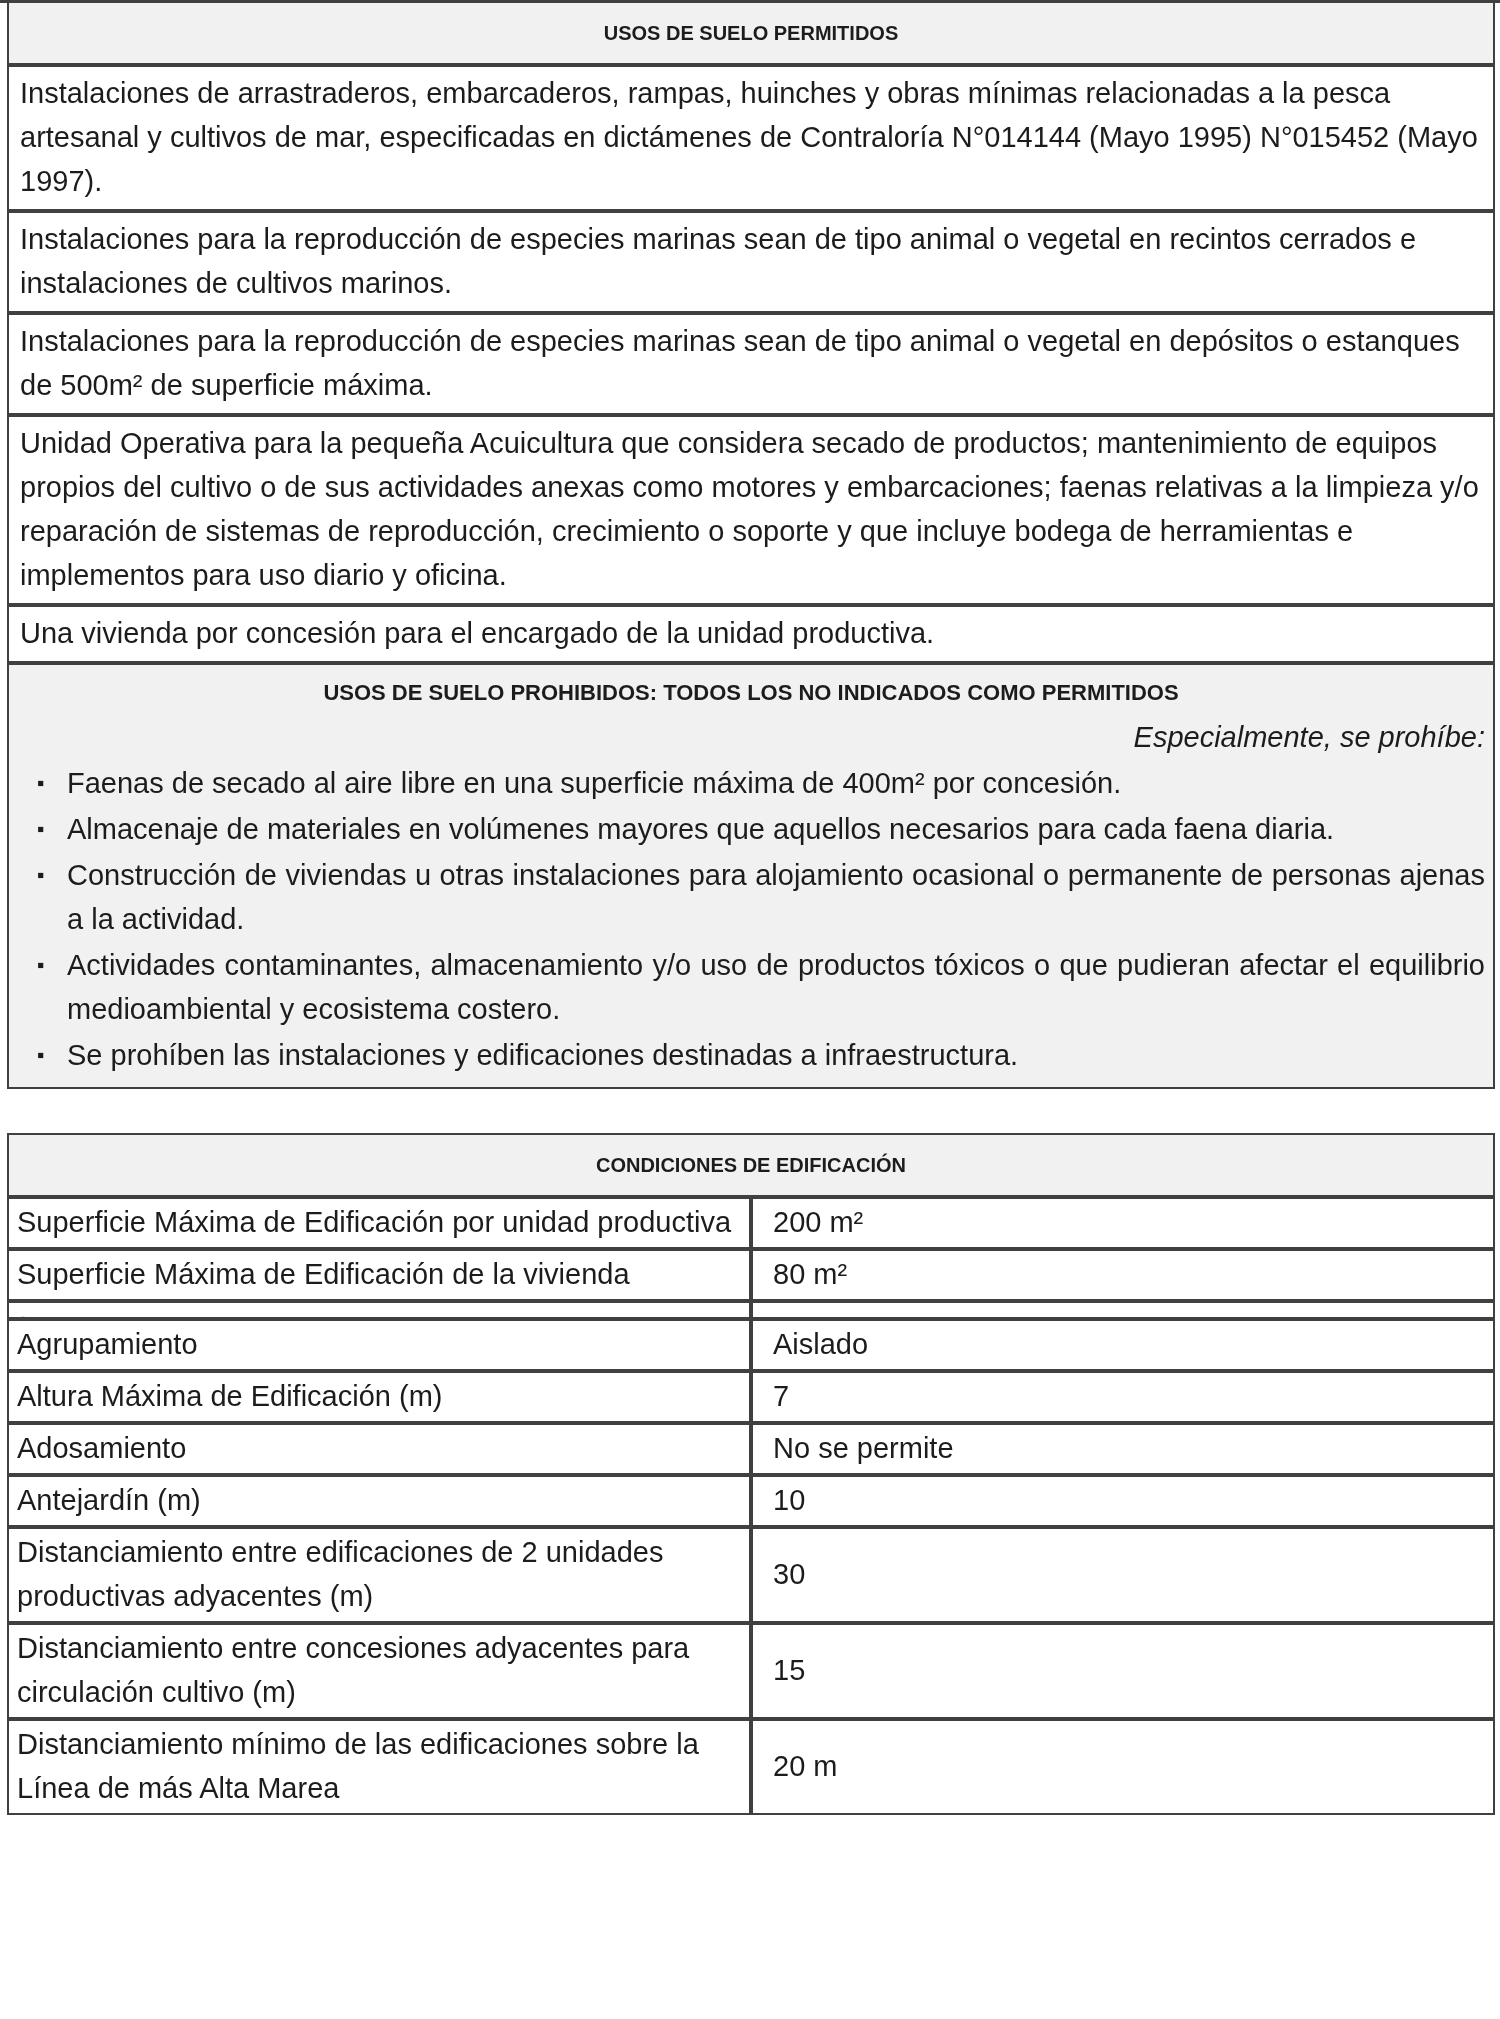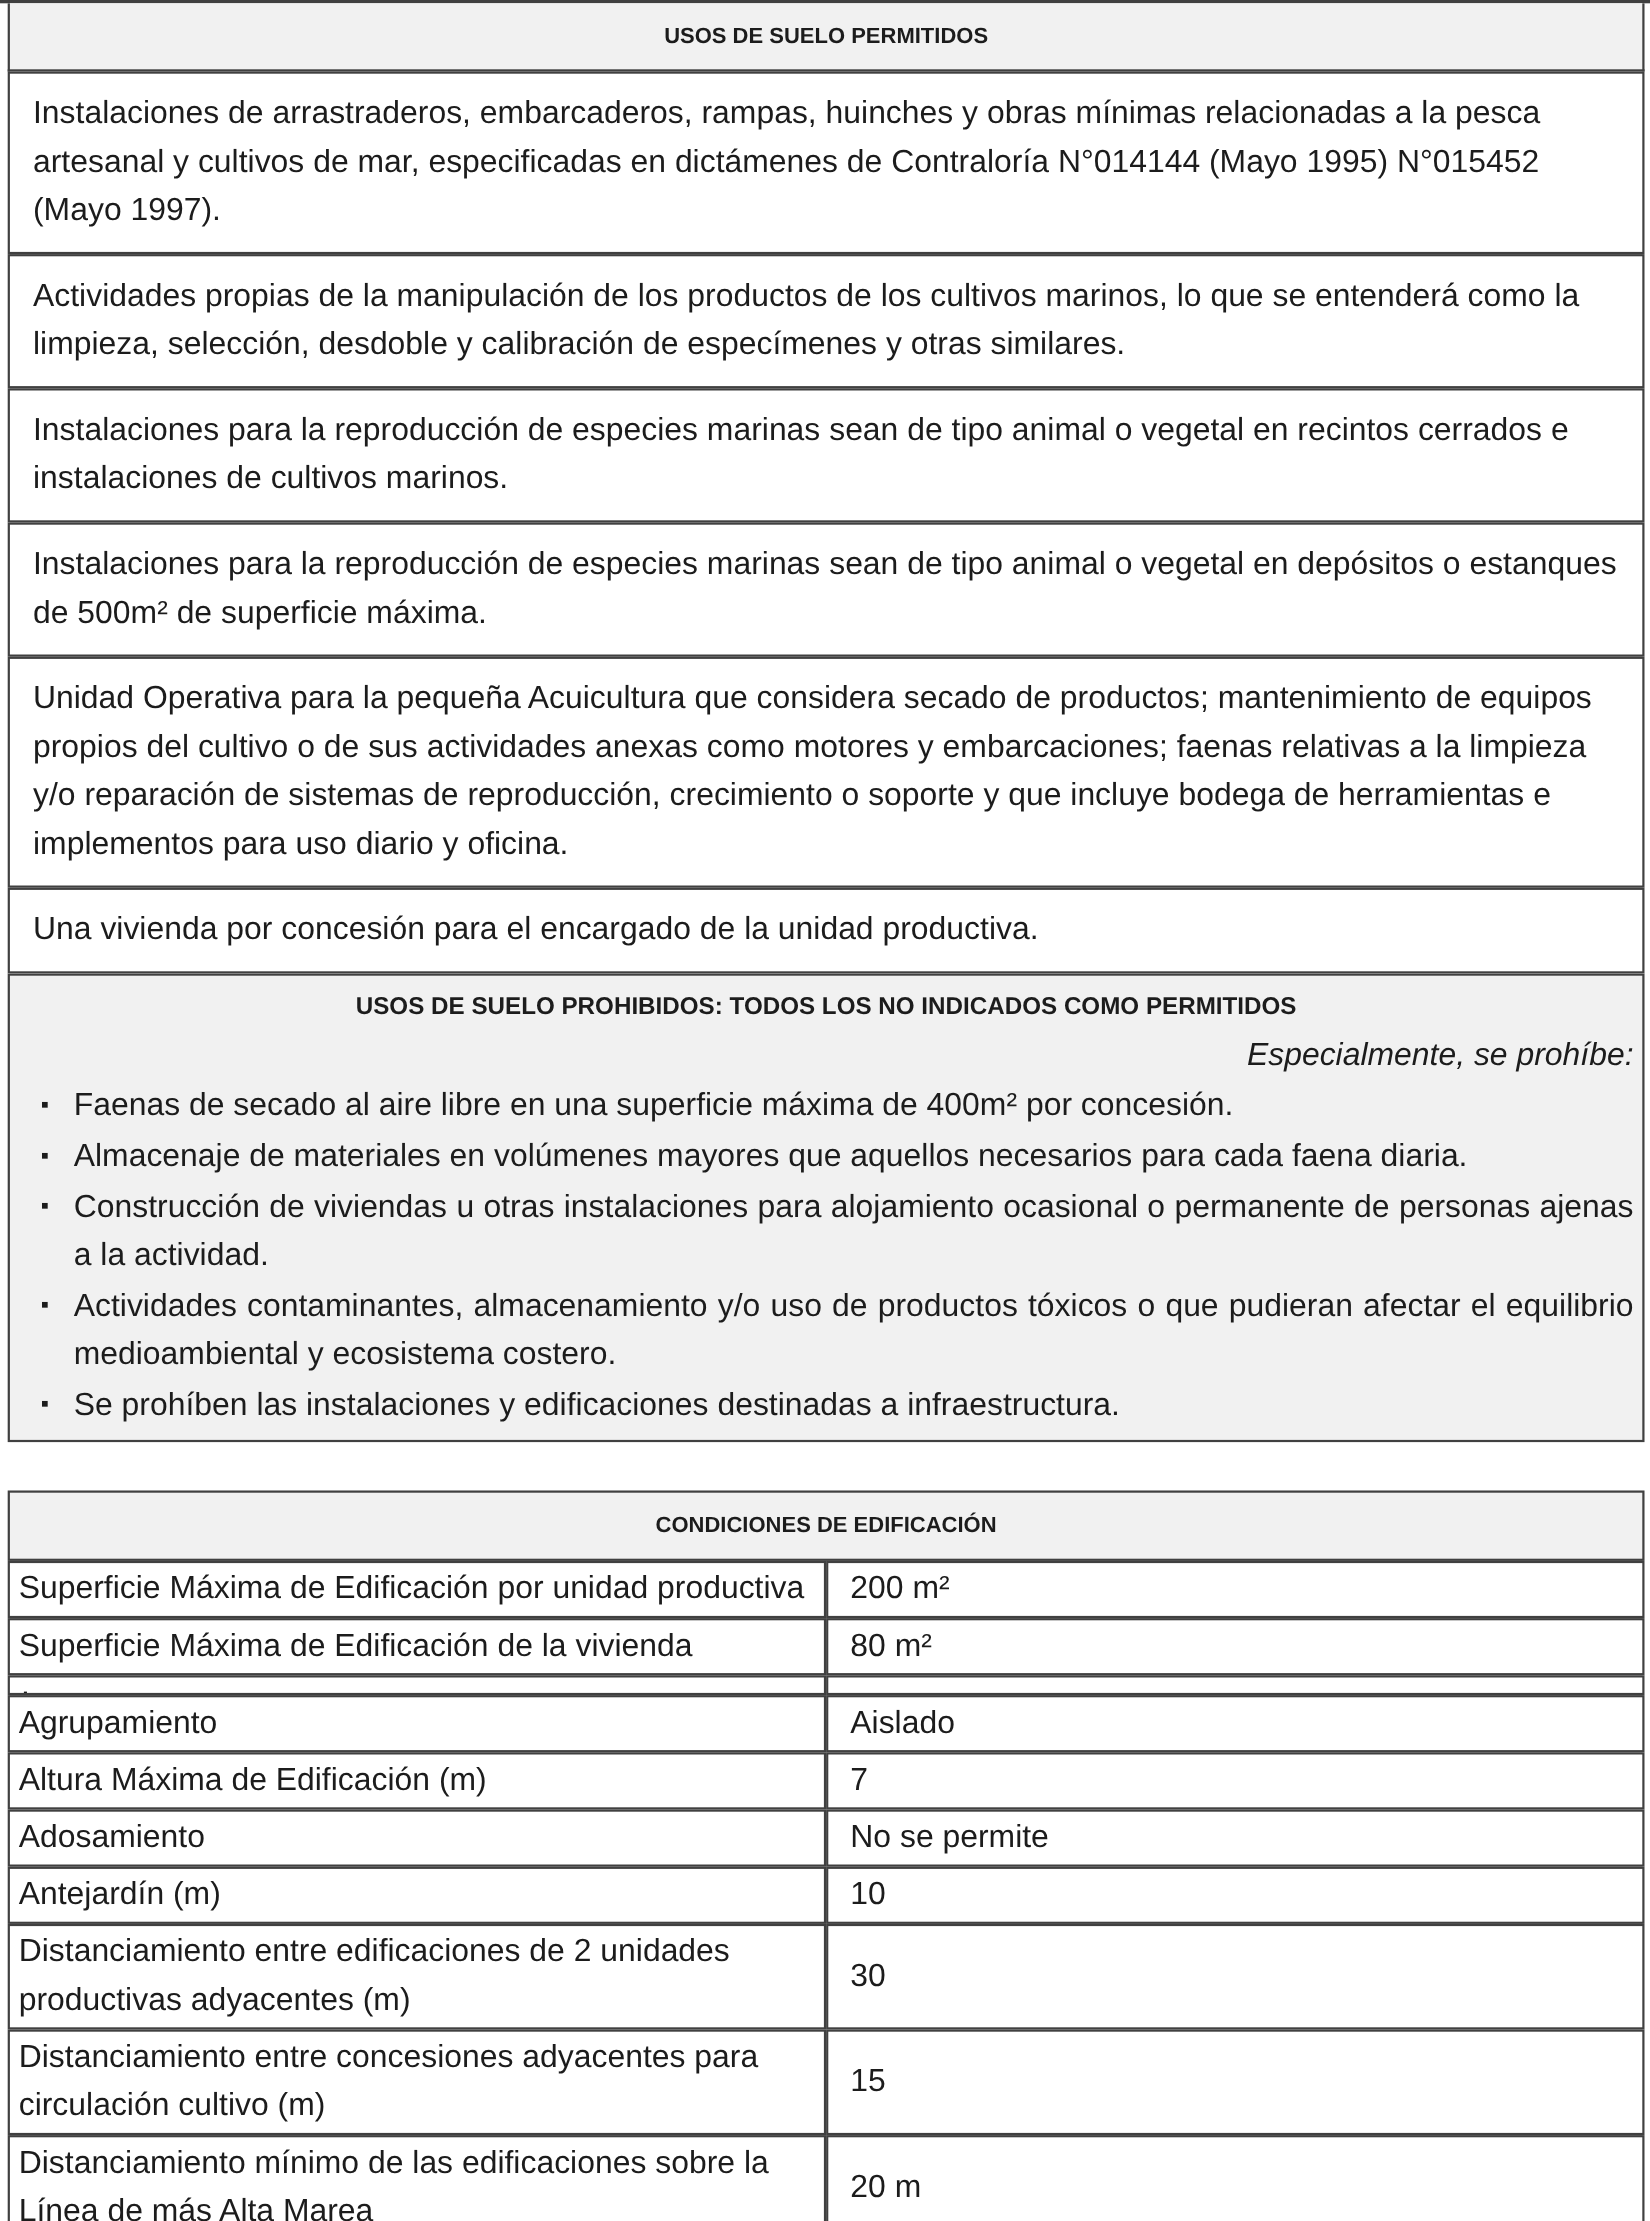--- a/index.html
+++ b/index.html
@@ -78,44 +78,39 @@
     text-align: justify;
     margin: 2px 0;
   }
   ul.prohibit-list .marker {
     position: absolute;
     left: 20px;
     top: 0;
     font-size: 21px;
     line-height: 44px;
   }
-  .para { margin: 13px; }
+  .para { margin: 3px; }
 </style>
 </head>
 <body>
 
 <div class="top-rule"></div>
 
 <table class="t1">
   <tbody>
       <tr>
     <th class="table-title">USOS DE SUELO PERMITIDOS</th>
   </tr>
   <tr>
     <td>
           <p class="para">Instalaciones de arrastraderos, embarcaderos, rampas, huinches y obras mínimas relacionadas a la pesca artesanal y cultivos de mar, especificadas en dictámenes de Contraloría N°014144 (Mayo 1995) N°015452 (Mayo 1997).</p>
         </td>
   </tr>
   <tr>
     <td>
-          <p class="para">Actividades propias de la manipulación de los productos de los cultivos marinos, lo que se entenderá como la limpieza, selección, desdoble y calibración de especímenes y otras similares.</p>
-        </td>
-  </tr>
-  <tr>
-    <td>
           <p class="para">Instalaciones para la reproducción de especies marinas sean de tipo animal o vegetal en recintos cerrados e instalaciones de cultivos marinos.</p>
         </td>
   </tr>
   <tr>
     <td>
           <p class="para">Instalaciones para la reproducción de especies marinas sean de tipo animal o vegetal en depósitos o estanques de 500m² de superficie máxima.</p>
         </td>
   </tr>
   <tr>
     <td>

